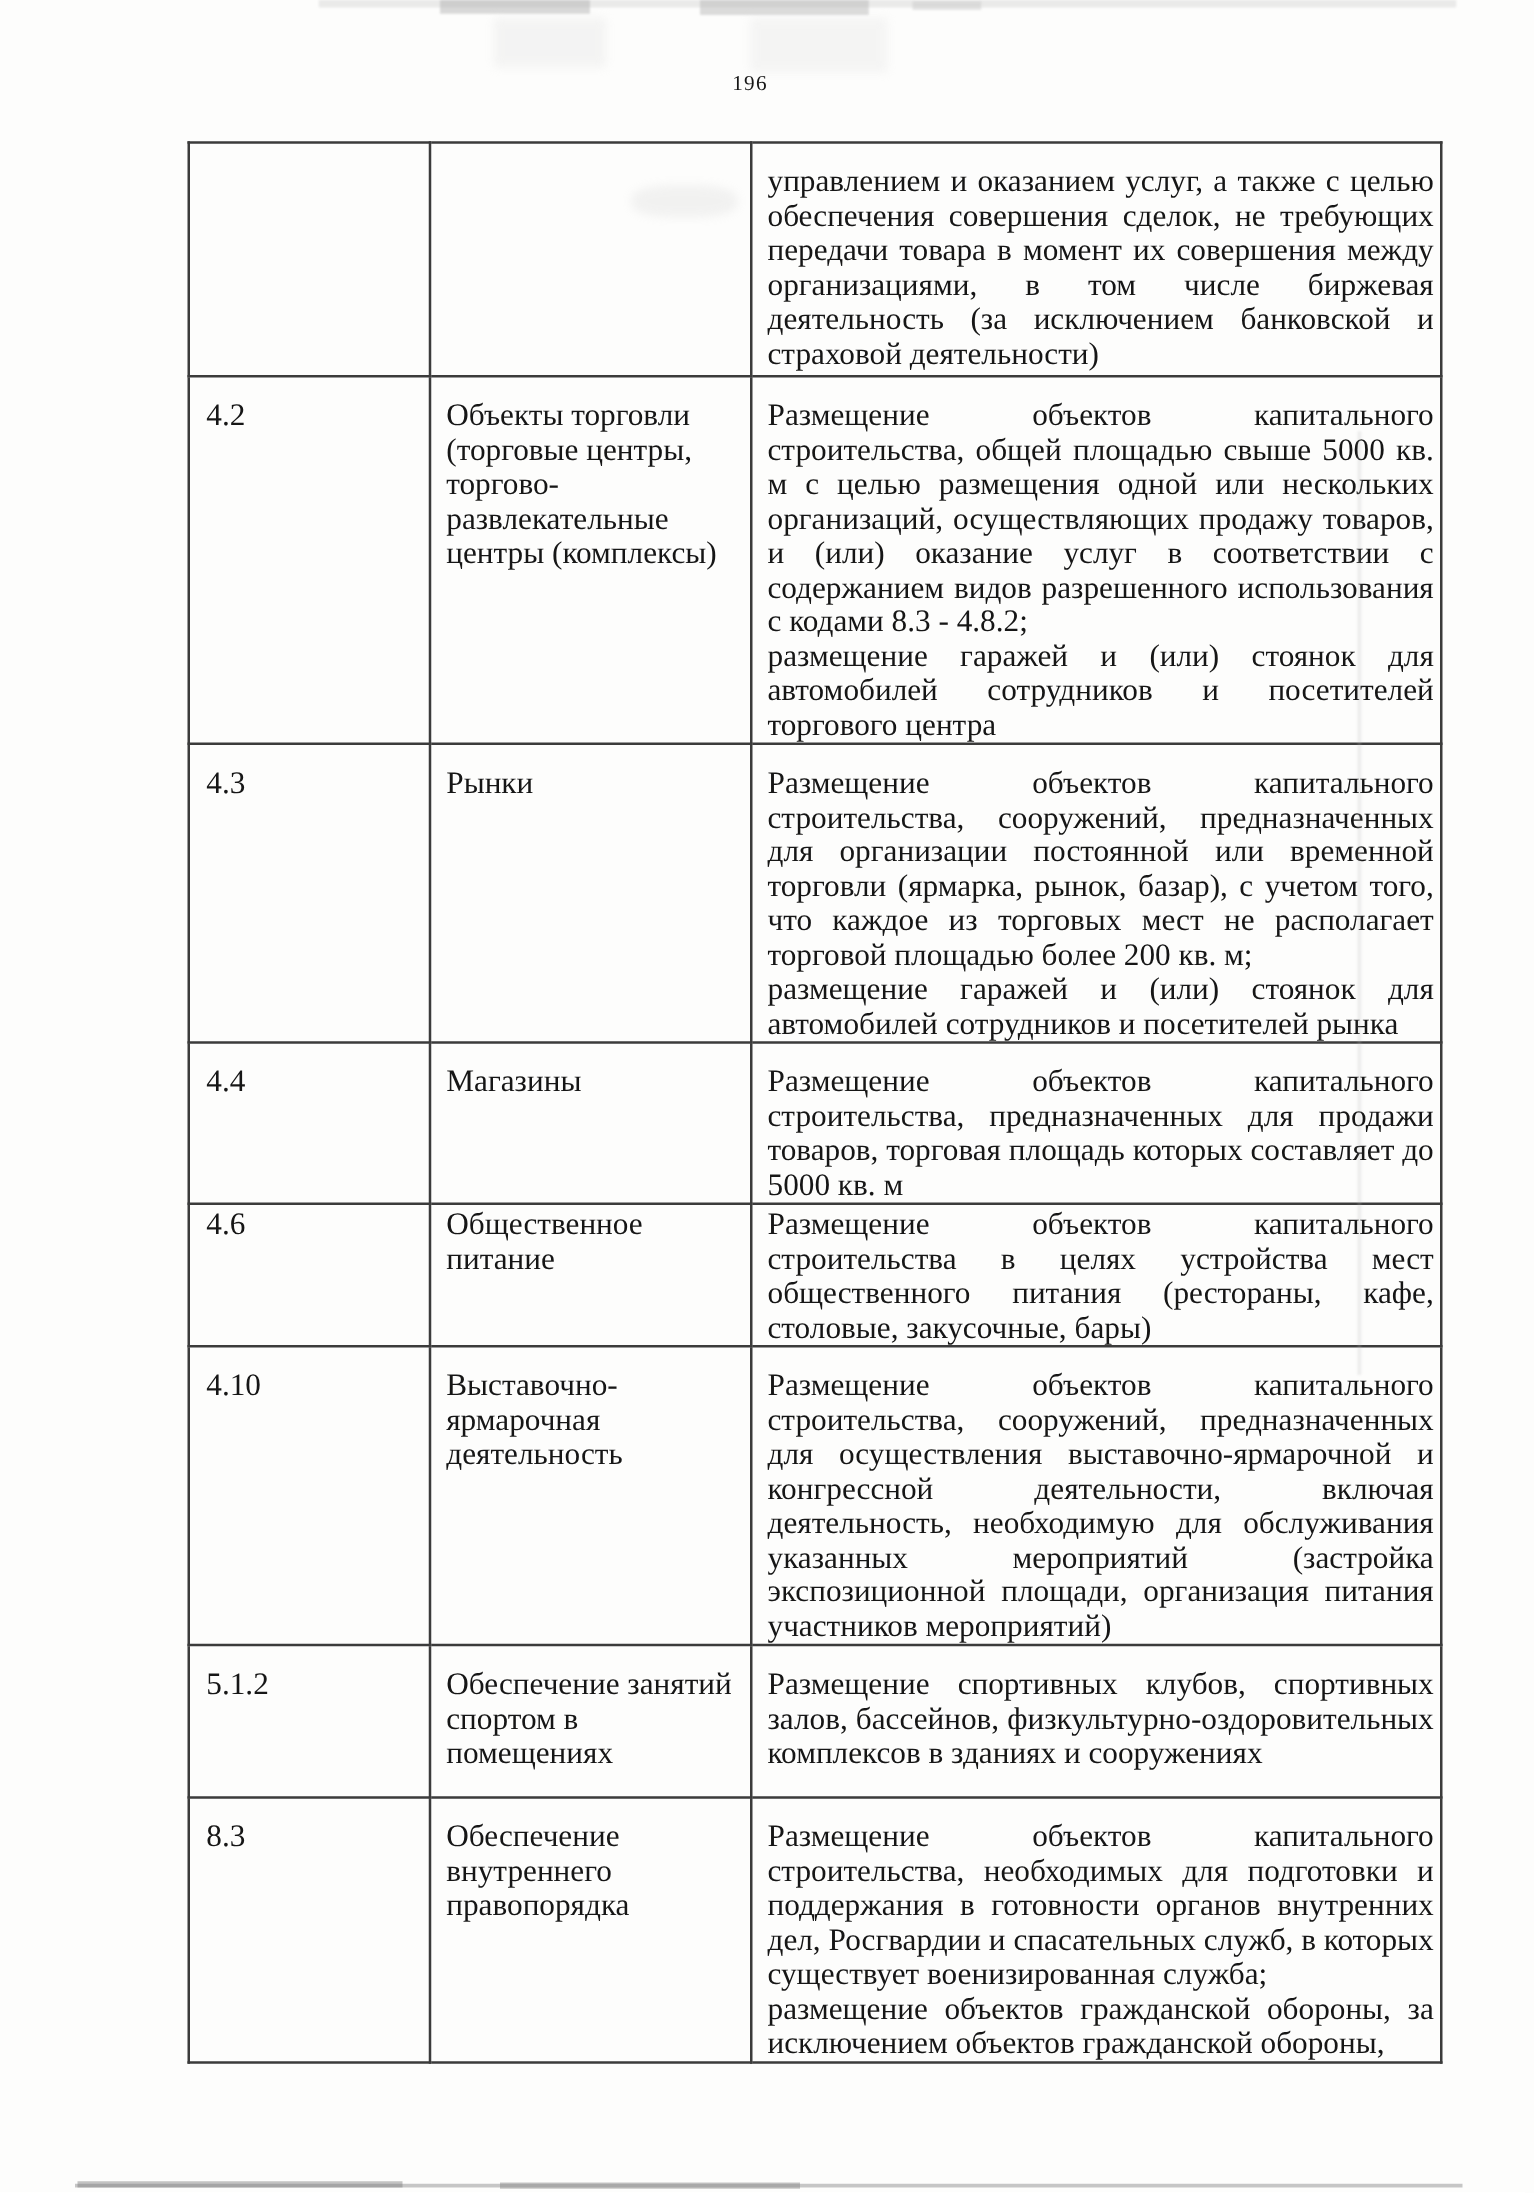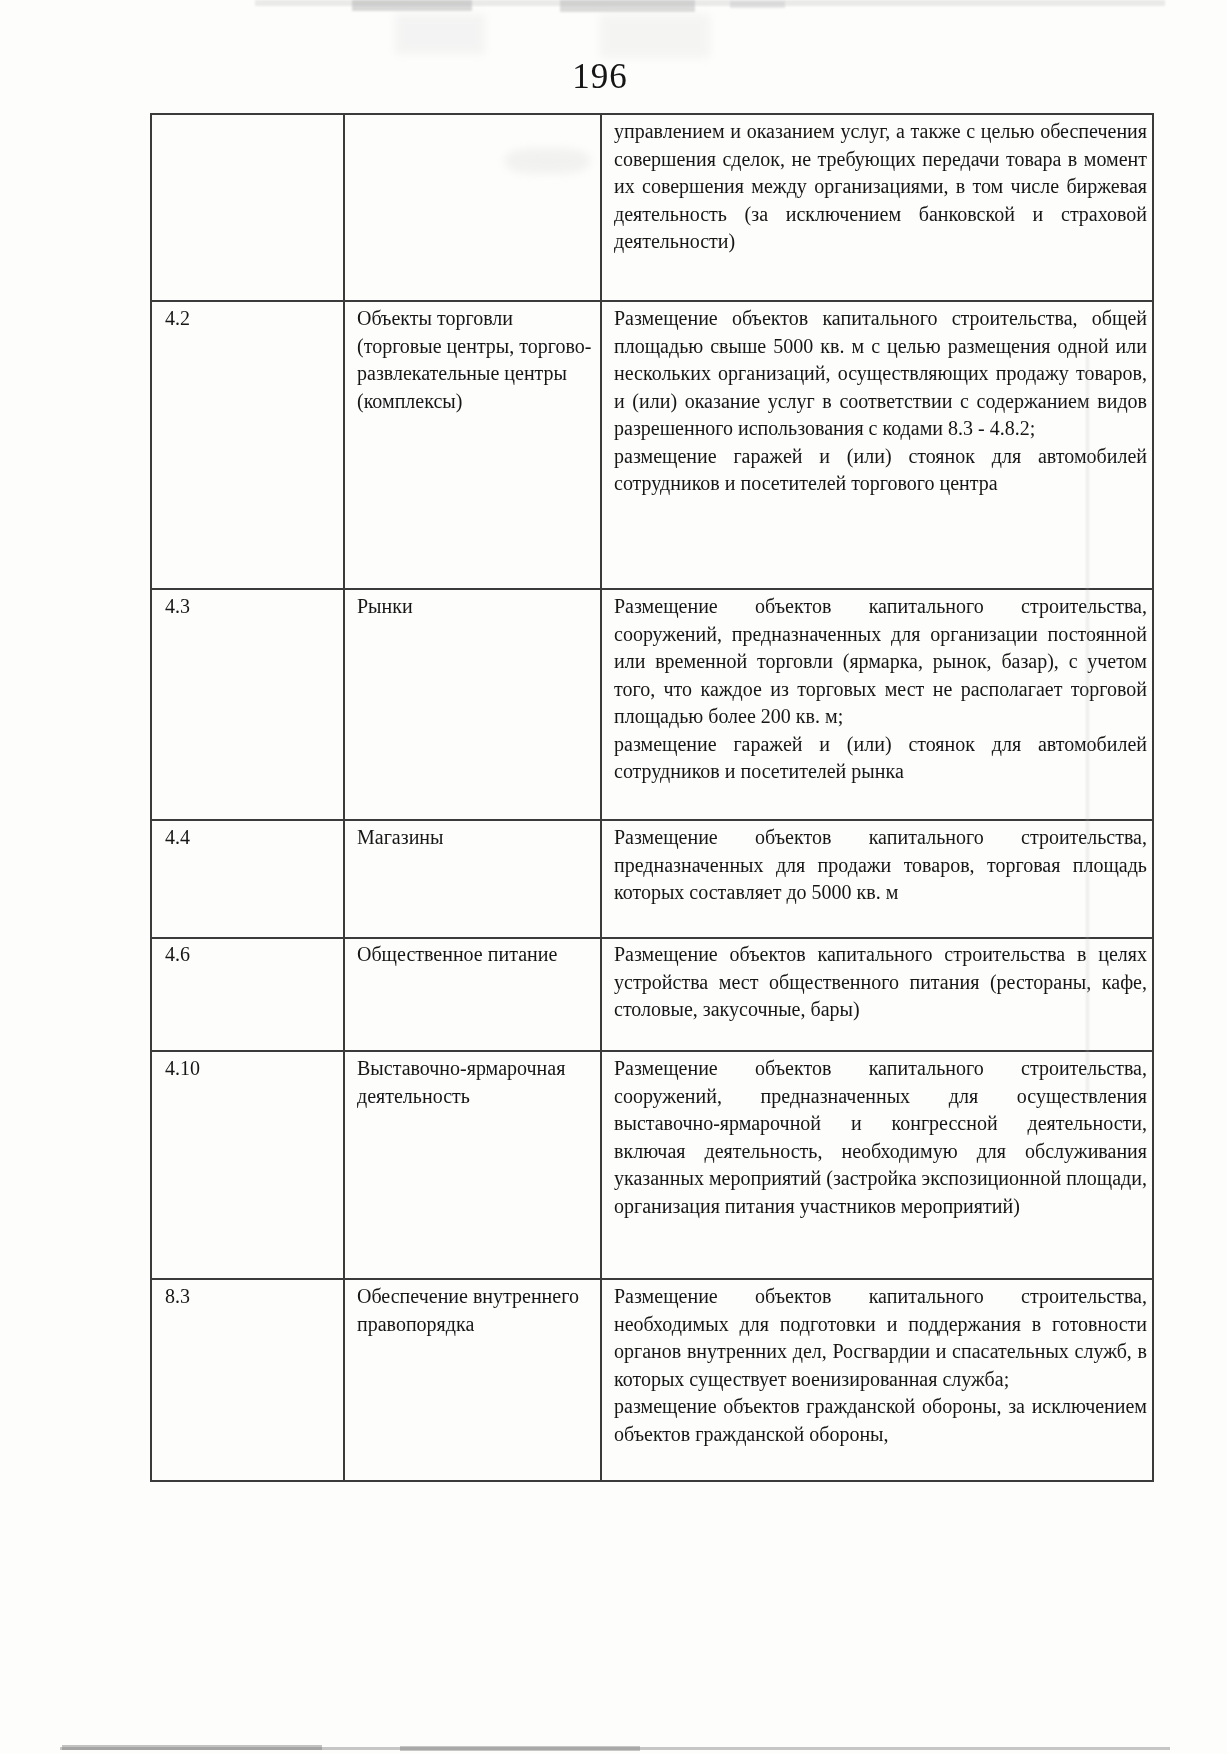--- a/index.html
+++ b/index.html
@@ -17,42 +17,42 @@
     color: #161616;
   }
 
   
   .page-number {
     position: absolute;
     top: 57px;
     left: 540px;
     width: 120px;
     text-align: center;
-    font-size: 35px;
+    font-size: 17px;
     letter-spacing: 1px;
   }
 
   
   .doc-table {
     position: absolute;
     left: 150px;
     top: 113px;
     width: 1002px;
     border-collapse: collapse;
     table-layout: fixed;
   }
   .doc-table col.c1 { width: 193px; }
   .doc-table col.c2 { width: 257px; }
   .doc-table col.c3 { width: 552px; }
 
   .doc-table td {
     border: 2px solid #3b3b3b;
     vertical-align: top;
-    padding: 3px 6px 0 12px;
-    font-size: 20px;
+    padding: 17px 6px 0 12px;
+    font-size: 25px;
     line-height: 27.5px;
     overflow: hidden;
   }
   .doc-table td.code  { padding-left: 13px; }
   .doc-table td.name  { padding-right: 3px; }
   .doc-table td.desc  { text-align: justify; padding-right: 5px; }
   .doc-table td.desc .para { text-align: justify; }
 
   tr.r0 { height: 187px; }
   tr.r1 { height: 288px; }
@@ -130,20 +130,27 @@
           <div class="para">Размещение объектов капитального строительства в целях устройства мест общественного питания (рестораны, кафе, столовые, закусочные, бары)</div>
         </td>
       </tr>
       <tr class="r5">
         <td class="code">4.10</td>
         <td class="name">Выставочно-ярмарочная деятельность</td>
         <td class="desc">
           <div class="para">Размещение объектов капитального строительства, сооружений, предназначенных для осуществления выставочно-ярмарочной и конгрессной деятельности, включая деятельность, необходимую для обслуживания указанных мероприятий (застройка экспозиционной площади, организация питания участников мероприятий)</div>
         </td>
       </tr>
+      <tr class="r6">
+        <td class="code">5.1.2</td>
+        <td class="name">Обеспечение занятий спортом в помещениях</td>
+        <td class="desc">
+          <div class="para">Размещение спортивных клубов, спортивных залов, бассейнов, физкультурно-оздоровительных комплексов в зданиях и сооружениях</div>
+        </td>
+      </tr>
       <tr class="r7">
         <td class="code">8.3</td>
         <td class="name">Обеспечение внутреннего правопорядка</td>
         <td class="desc">
           <div class="para">Размещение объектов капитального строительства, необходимых для подготовки и поддержания в готовности органов внутренних дел, Росгвардии и спасательных служб, в которых существует военизированная служба;</div>
           <div class="para">размещение объектов гражданской обороны, за исключением объектов гражданской обороны,</div>
         </td>
       </tr>
     </tbody>
   </table>

